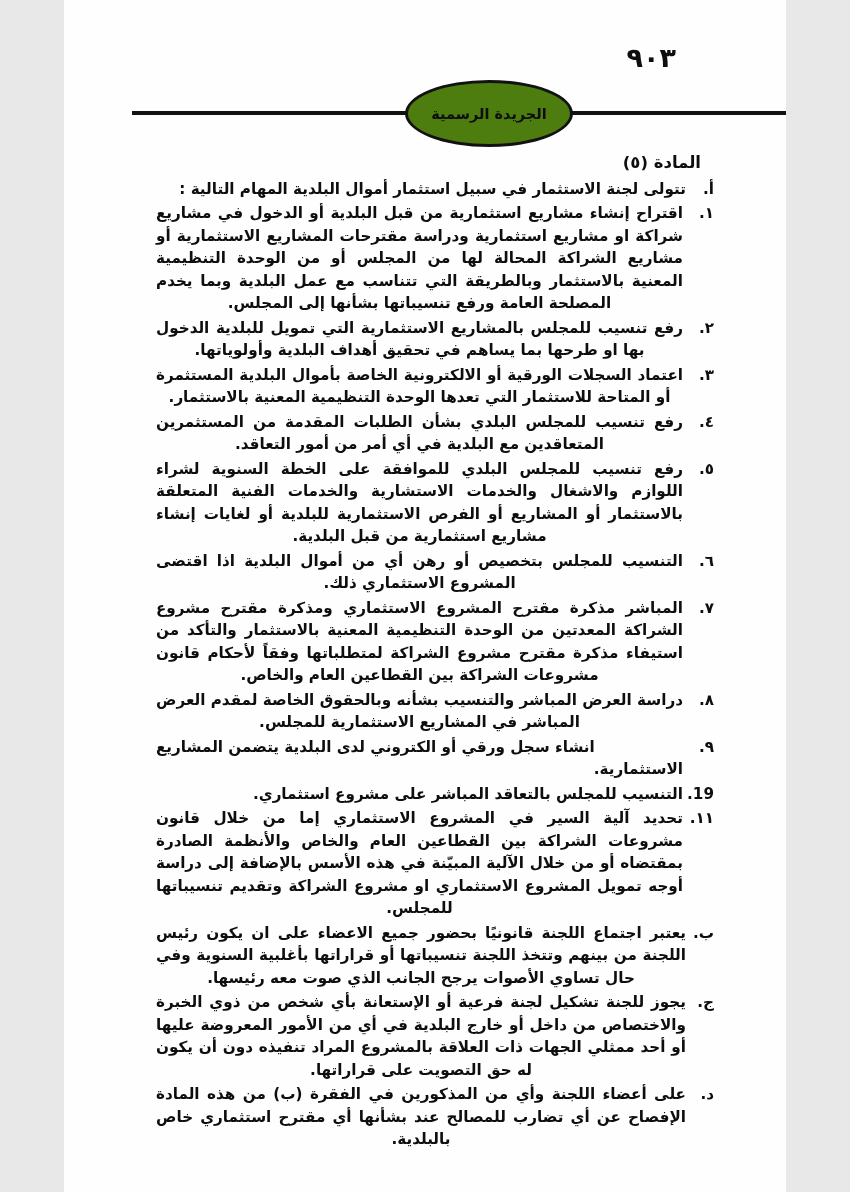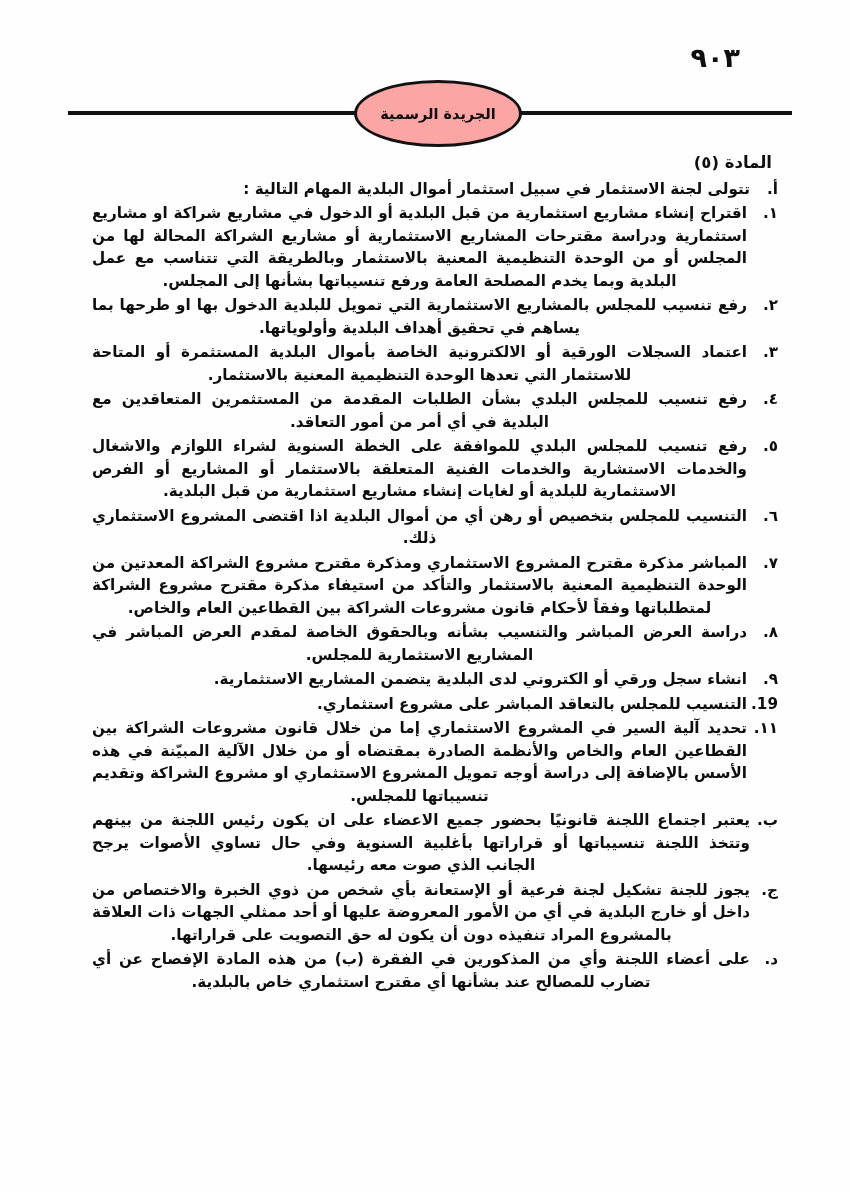--- a/index.html
+++ b/index.html
@@ -2,21 +2,21 @@
 <html lang="ar" dir="rtl"><head>
 <meta charset="utf-8">
 <style>
   html, body {
     margin: 0;
     padding: 0;
     background: #e8e8e8;
   }
   .page {
     position: relative;
-    width: 850px;
+    width: 722px;
     height: 1192px;
     margin: 0 auto;
     background: #fefefe;
     color: #0e0e0e;
     font-family: "DejaVu Sans", sans-serif;
     font-weight: bold;
     overflow: hidden;
   }
   
   .page-number {
@@ -32,24 +32,24 @@
     position: absolute;
     top: 111px;
     left: 68px;
     width: 724px;
     height: 4px;
     background: #121212;
   }
   .banner-ellipse {
     position: absolute;
     top: 80px;
-    left: 354px;
+    left: 341px;
     width: 168px;
     height: 67px;
-    background: #fca5a5;
+    background: #4d7c0f;
     border: 3.5px solid #121212;
     border-radius: 50%;
     display: flex;
     align-items: center;
     justify-content: center;
     box-sizing: border-box;
   }
   .banner-ellipse span {
     font-size: 14.5px;
     white-space: nowrap;
@@ -60,40 +60,40 @@
     top: 152px;
     right: 72px;
     left: 92px;
     direction: rtl;
     font-size: 15.2px;
     line-height: 22.5px;
     text-align: right;
   }
   .article-title {
     font-size: 16.5px;
-    margin: 0 6px 3px 0;
+    margin: 0 13px 3px 0;
     text-align: right;
   }
   .clause, .item {
     display: flex;
     margin: 0 0 2px 0;
   }
   .clause .marker {
     flex: 0 0 28px;
   }
   .item .num {
     flex: 0 0 31px;
   }
   .ctext, .itext {
     flex: 1;
     text-align: justify;
     text-align-last: center;
   }
   .single .ctext, .single .itext {
-    text-align: center;
+    text-align: left;
     text-align-last: right;
   }
   .items {
     margin: 0;
     padding: 0;
     list-style: none;
   }
 </style>
 </head>
 <body>

